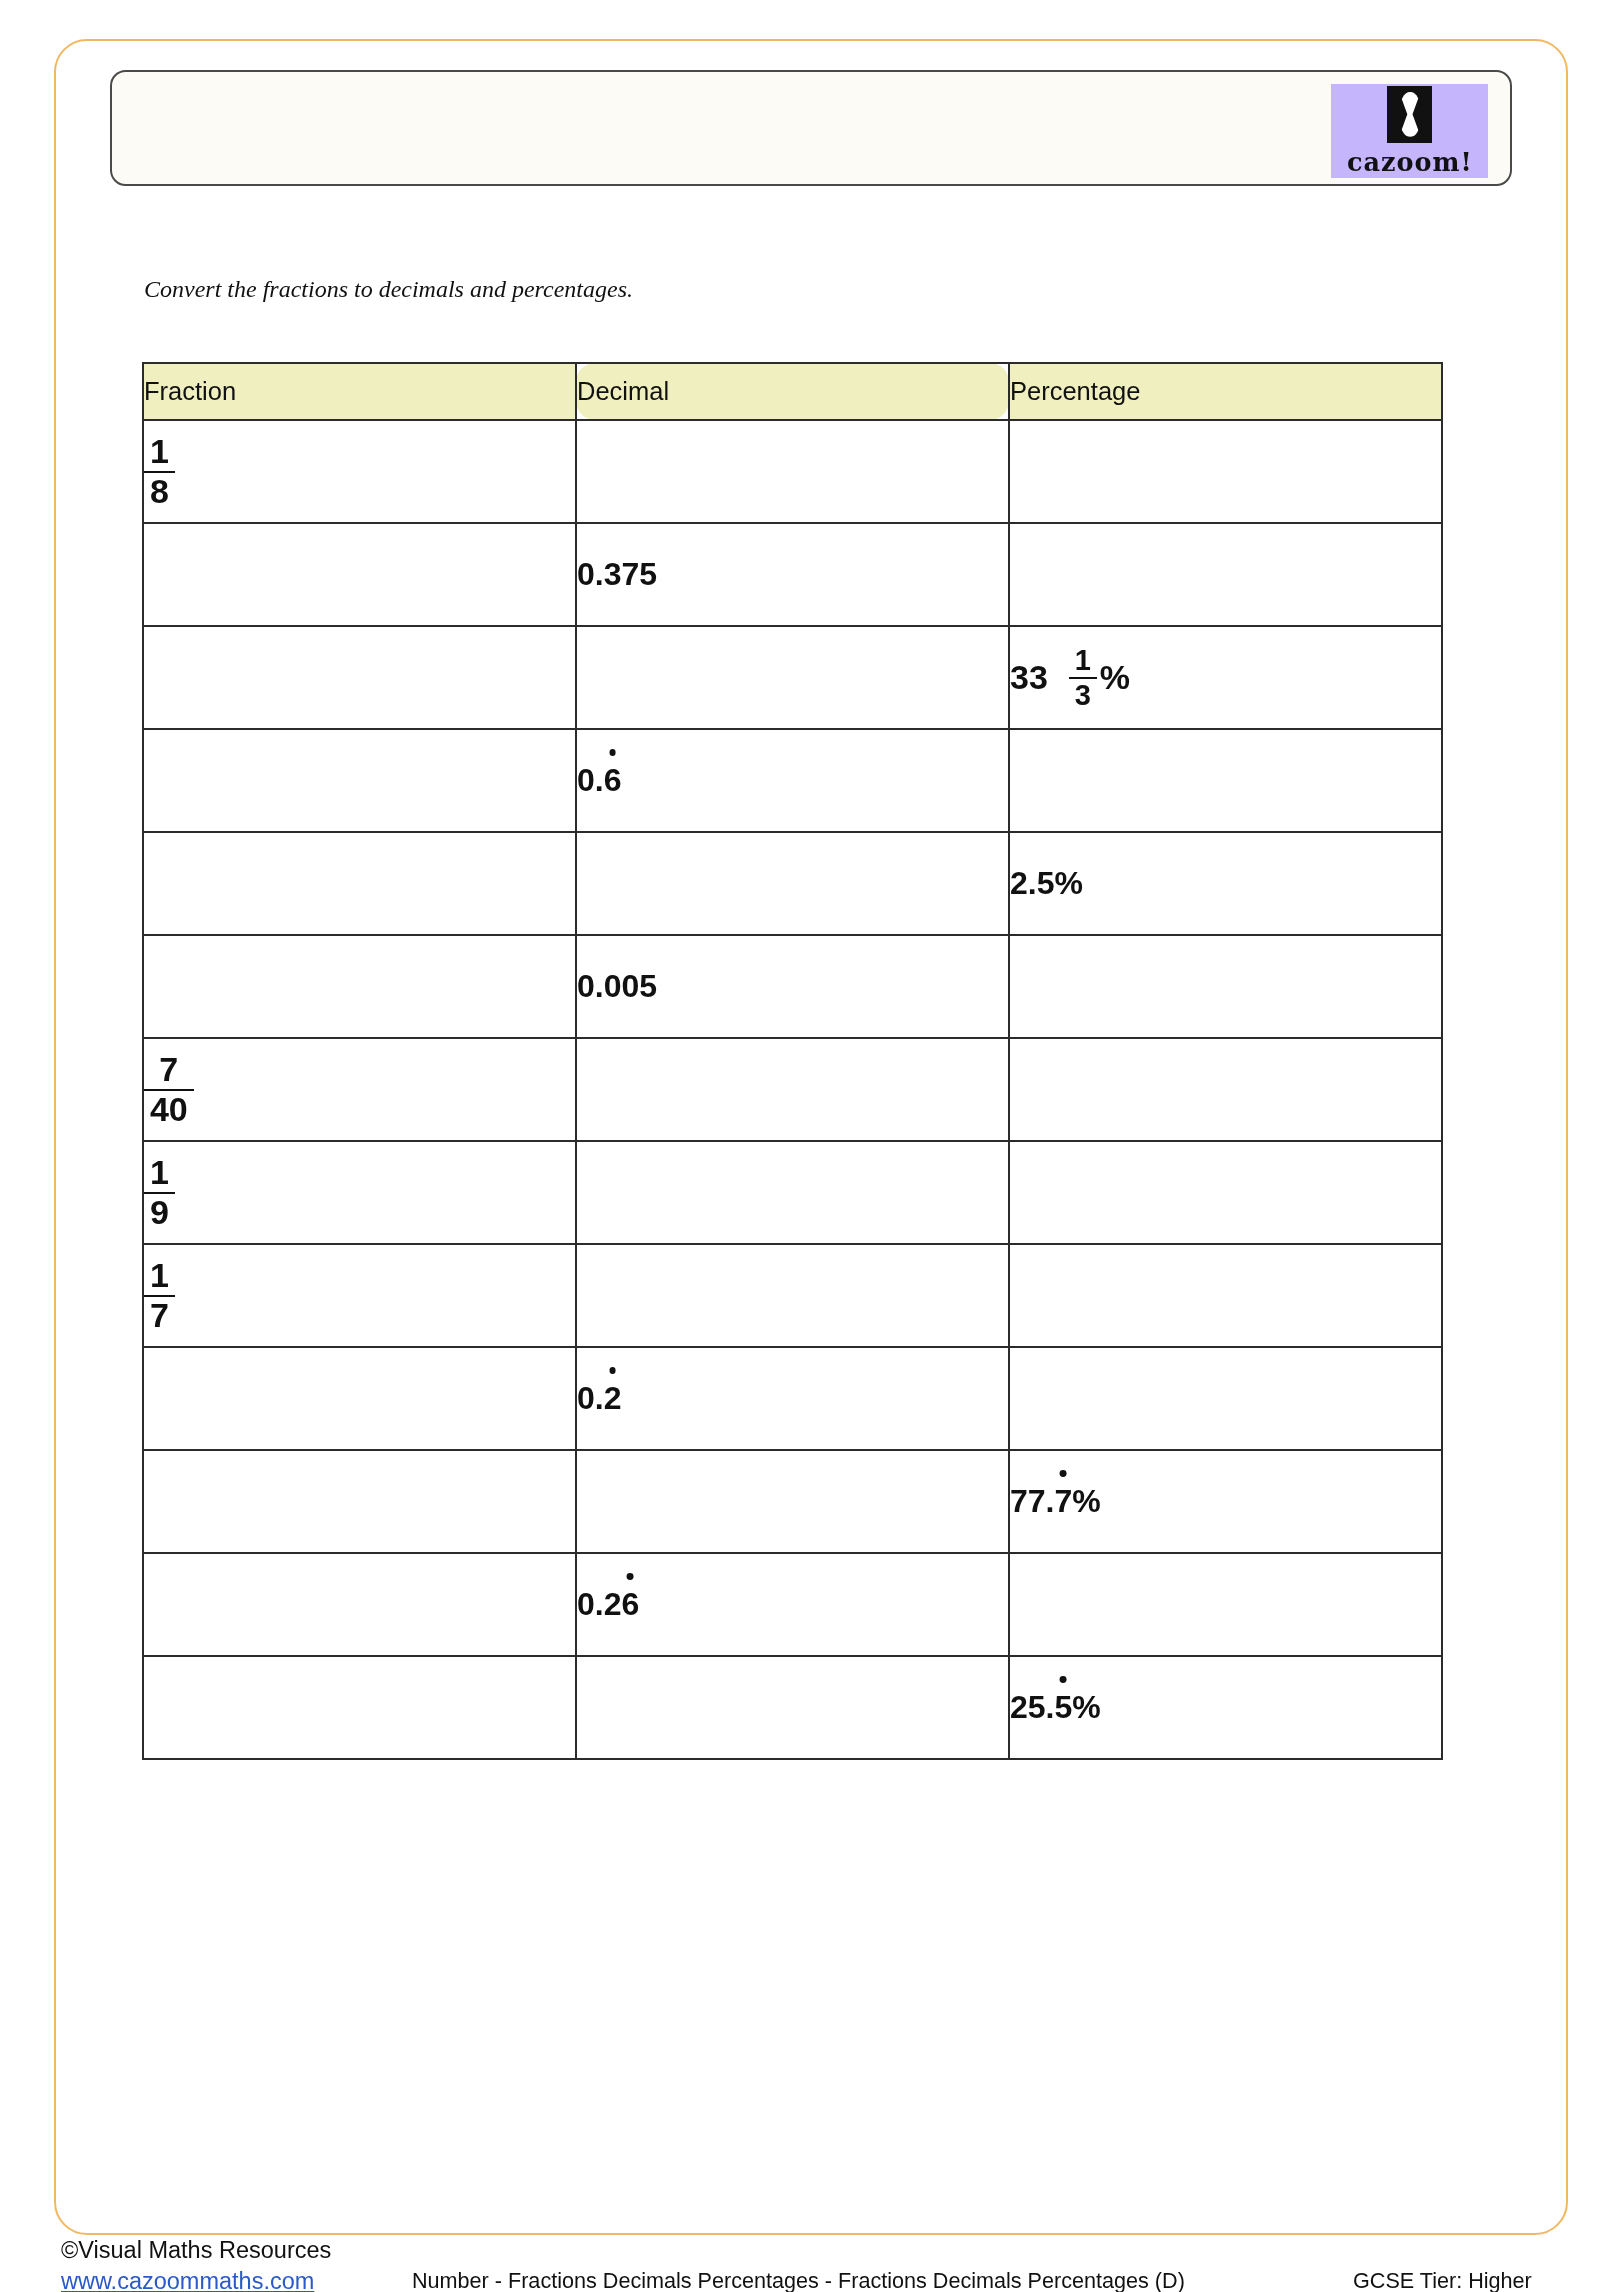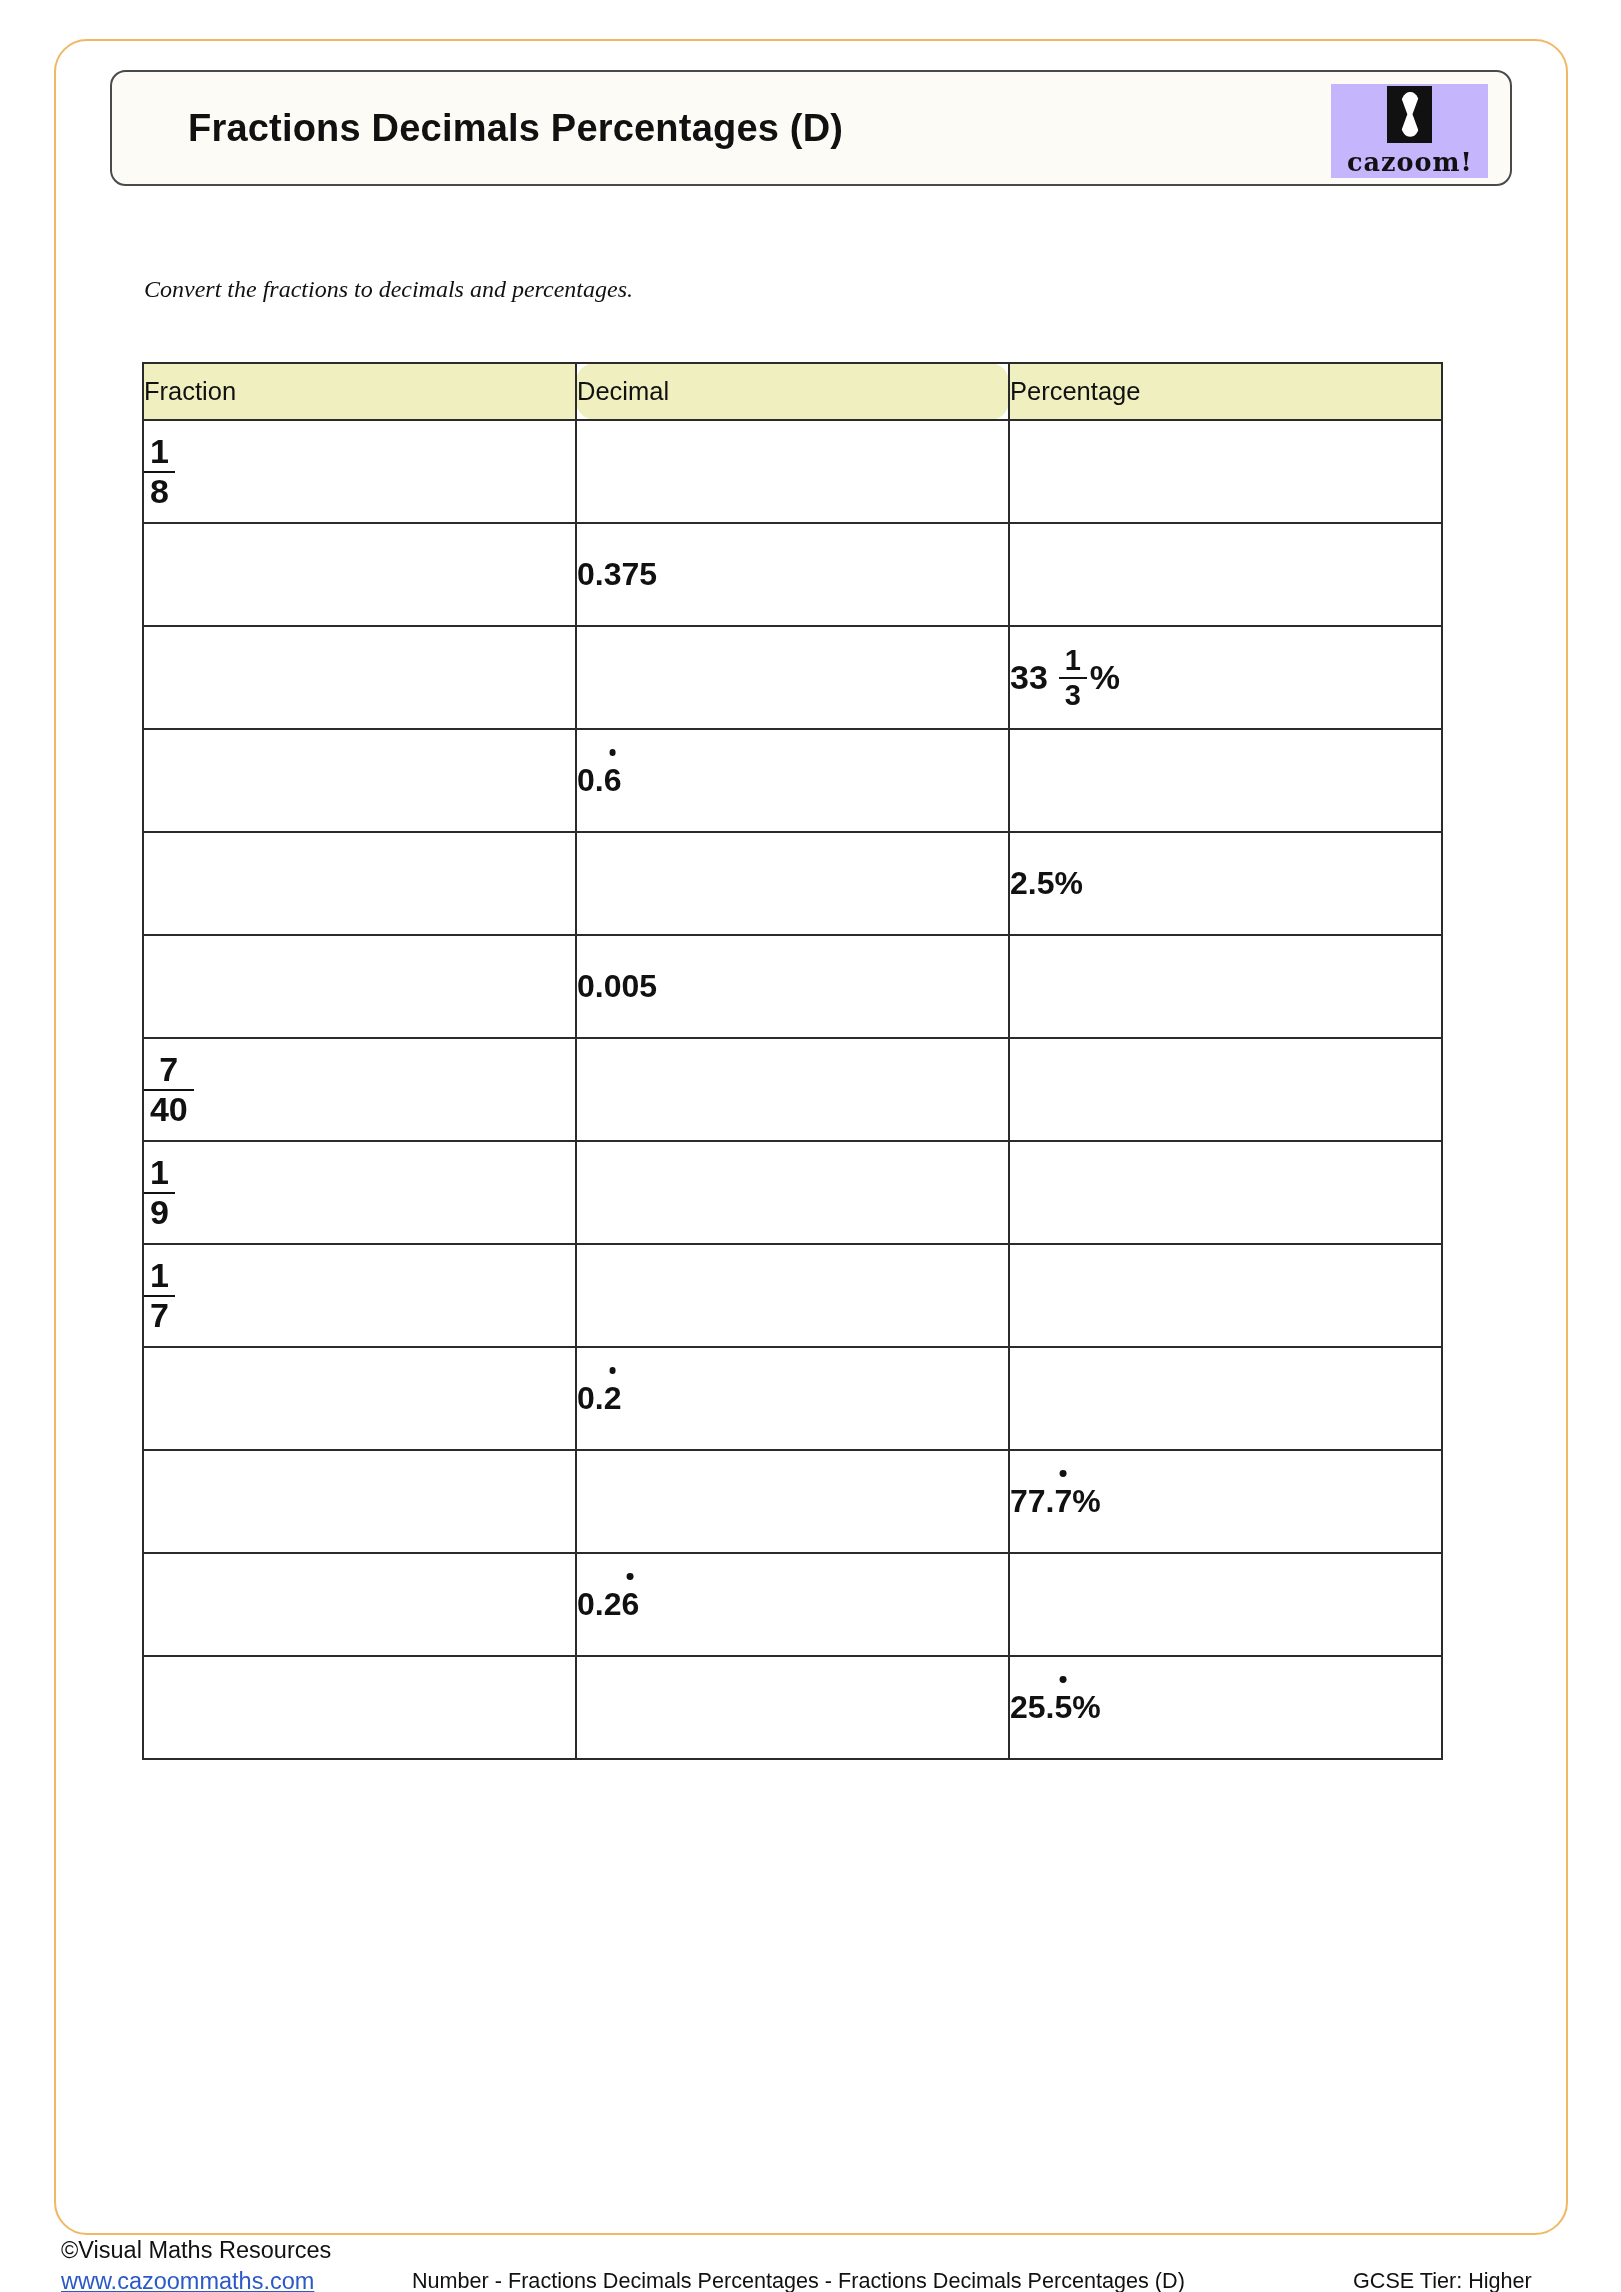--- a/index.html
+++ b/index.html
@@ -150,21 +150,21 @@
     border-top: 2.9px solid #111111;
     padding: 1px 5.9px 0 5.9px;
   }
   .mixed {
     display: inline-flex;
     align-items: center;
     justify-content: center;
     font-size: 34px;
     font-weight: bold;
   }
-  .mixed .whole { margin-right: 11px; }
+  .mixed .whole { margin-right: 21px; }
   .mixed .frac  { font-size: 29px; }
   .mixed .pct   { margin-left: 2.9px; }
 
   
   .rec {
     position: relative;
     display: inline-block;
   }
   .rec > .dot {
     position: absolute;
@@ -214,21 +214,20 @@
     font-size: 21.6px;
     color: #111111;
   }
 </style>
 </head>
 <body>
 
 <div class="page">
 
   <div class="header-box">
-    <div class="header-title">Fractions Decimals Percentages (D)</div>
     <div class="logo">
       <div class="logo-mark"></div>
       <div class="logo-text">cazoom!</div>
     </div>
   </div>
 
   <div class="instruction">Convert the fractions to decimals and percentages.</div>
 
   <table class="tbl">
     <thead>

